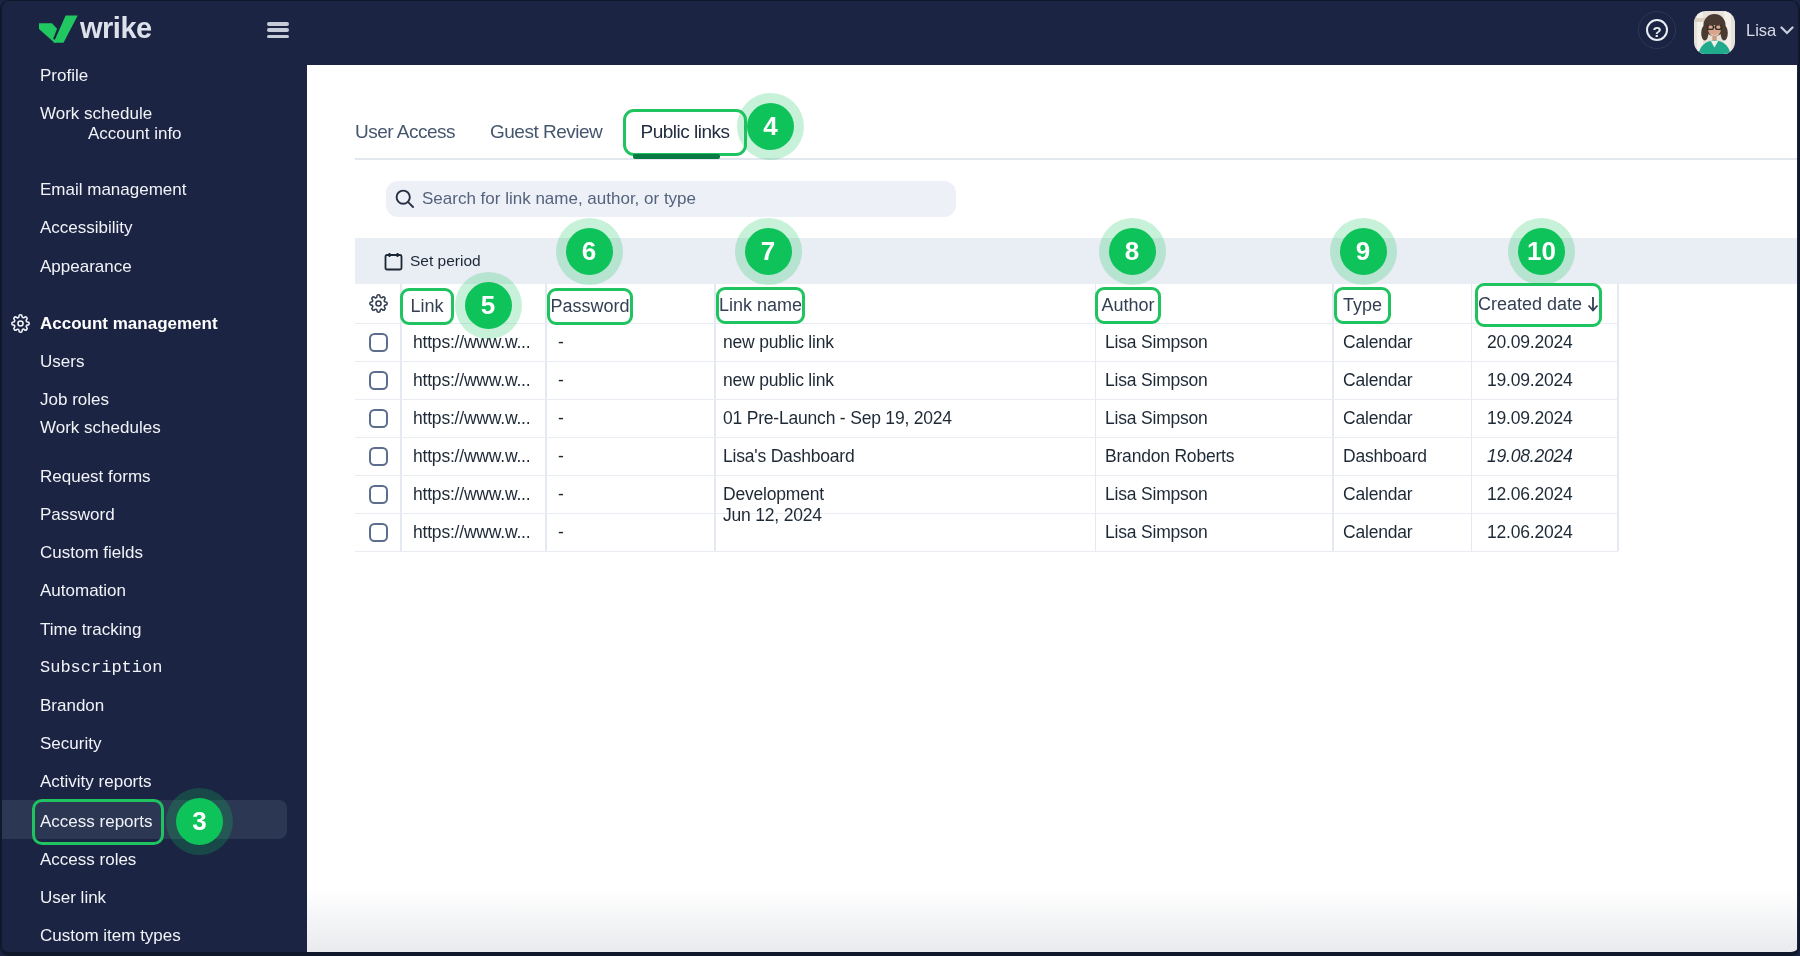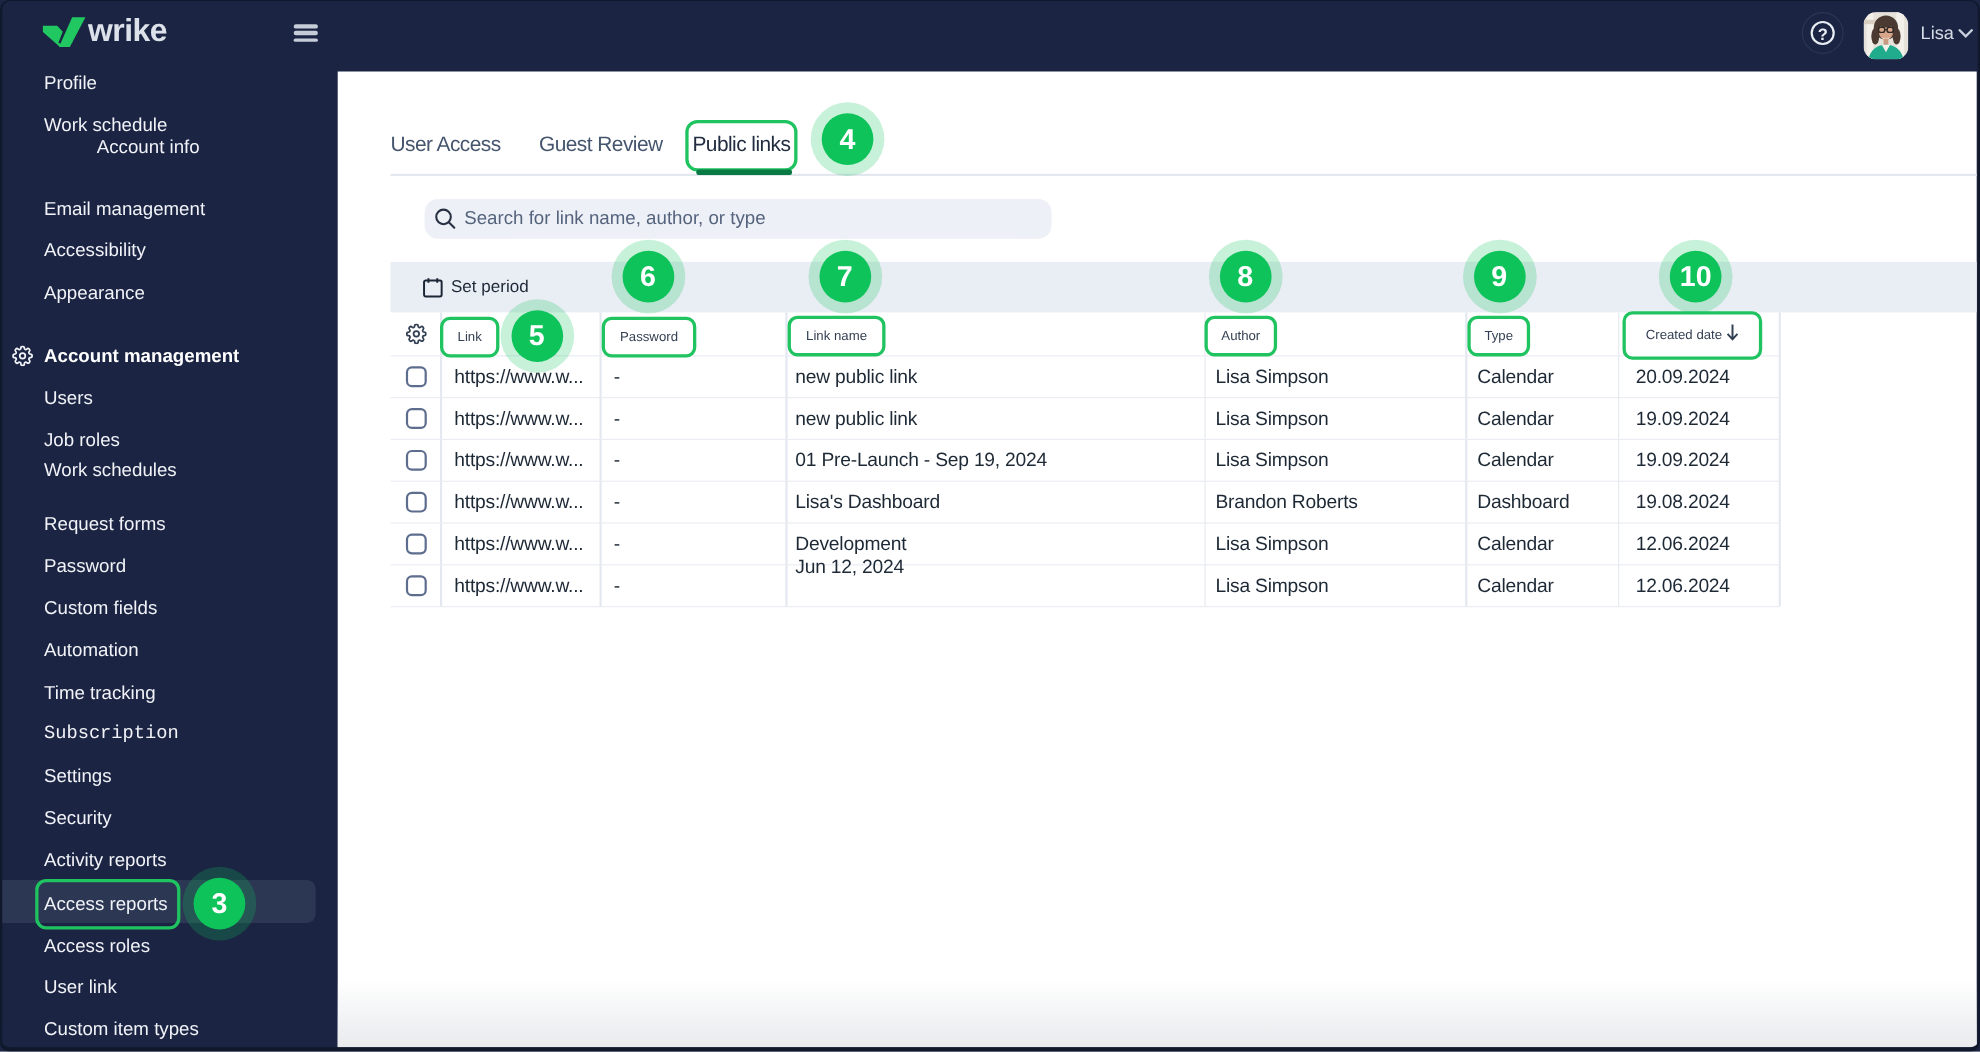--- a/index.html
+++ b/index.html
@@ -18,39 +18,39 @@
 .navhead { font-weight:bold; font-size:17px; color:#ffffff; }
 #selrow { position:absolute; left:0; top:800px; width:287px; height:39px; background:#2b3753; border-radius:0 8px 8px 0; z-index:1; }
 #selbox { position:absolute; left:32px; top:799px; width:132px; height:46px; border:3.5px solid #1fc35f; border-radius:10px; z-index:4; }
 
 
 .halo { position:absolute; width:67px; height:67px; border-radius:50%; background:rgba(16,196,94,0.23); z-index:6; }
 .badge { position:absolute; width:47px; height:47px; border-radius:50%; background:#0fc35b; color:#fff; font-size:26px; font-weight:bold; text-align:center; line-height:47px; z-index:7; }
 
 
 .tab { position:absolute; top:121px; font-size:19px; letter-spacing:-0.5px; color:#45566e; z-index:2; }
-#tabactivebox { position:absolute; left:623px; top:109px; width:102px; height:47px; border:3.5px solid #1fc35f; border-radius:11px; background:#fff; z-index:2; }
+#tabactivebox { position:absolute; left:623px; top:109px; width:124px; height:47px; border:3.5px solid #1fc35f; border-radius:11px; background:#fff; z-index:2; }
 #tabactivebox span { position:absolute; left:0; right:0; top:0; bottom:0; text-align:center; line-height:40px; font-size:19px; letter-spacing:-0.5px; color:#222d40; white-space:nowrap; }
 #tabunderline { position:absolute; left:633px; top:154px; width:87px; height:4.5px; background:#0a7a44; border-radius:2px; z-index:3; }
 #tabline { position:absolute; left:355px; right:3px; top:158px; height:1.5px; background:#e3e7ee; z-index:1; }
 
 
 #search { position:absolute; left:386px; top:181px; width:570px; height:36px; background:#edf0f6; border-radius:12px; z-index:1; }
 #search .ph { position:absolute; left:36px; top:0; line-height:36px; font-size:17px; color:#55637d; }
 #search svg { position:absolute; left:9px; top:8px; }
 
 
 #period { position:absolute; left:355px; right:3px; top:238px; height:46px; background:#e9edf4; z-index:1; }
 #period .txt { position:absolute; left:55px; top:0; line-height:46px; font-size:15.5px; color:#1c2736; }
 #period svg { position:absolute; left:29px; top:14px; }
 
 
 .vline { position:absolute; width:1.5px; background:#e4e8f0; top:284px; height:267px; z-index:1; }
 .hline { position:absolute; left:355px; width:1263px; height:1.5px; background:#e9ecf2; z-index:1; }
-.hbox { position:absolute; border:3.5px solid #1fc35f; border-radius:9px; background:#fff; z-index:5; text-align:center; color:#333f52; font-size:12px; white-space:nowrap; }
+.hbox { position:absolute; border:3.5px solid #1fc35f; border-radius:9px; background:#fff; z-index:5; text-align:center; color:#333f52; font-size:18px; white-space:nowrap; }
 .cell { position:absolute; height:38px; line-height:38px; font-size:17.5px; letter-spacing:-0.2px; color:#1e2936; white-space:nowrap; z-index:2; }
 .cbx { position:absolute; left:369px; width:19px; height:19px; border:2px solid #5c6d8e; border-radius:5.5px; background:#fff; z-index:2; }
 
 #botgrad { position:absolute; left:307px; right:3px; bottom:4px; height:62px; background:linear-gradient(to bottom, rgba(232,234,237,0), #e8eaed); z-index:9; }
 </style>
 </head>
 <body>
 
 <div class="abs" style="left:0px; top:0px; z-index:3;">
   <svg width="170" height="50" viewBox="0 0 170 50">
@@ -107,21 +107,21 @@
 <div class="nav navhead" style="top:304.5px;text-align:center;">Account management</div>
 <div class="nav" style="top:343px;">Users</div>
 <div class="nav" style="top:381px;">Job roles</div>
 <div class="nav" style="top:409px;">Work schedules</div>
 <div class="nav" style="top:457.5px;">Request forms</div>
 <div class="nav" style="top:495.5px;">Password</div>
 <div class="nav" style="top:534px;">Custom fields</div>
 <div class="nav" style="top:572px;">Automation</div>
 <div class="nav" style="top:610.5px;">Time tracking</div>
 <div class="nav" style="top:648.5px;font-family:Liberation Mono, monospace;">Subscription</div>
-<div class="nav" style="top:686.5px;">Settings</div>
+<div class="nav" style="top:686.5px;">Brandon</div>
 <div class="nav" style="top:724.5px;">Security</div>
 <div class="nav" style="top:763px;">Activity reports</div>
 <div id="selrow"></div>
 <div class="nav" style="top:803px;">Access reports</div>
 <div id="selbox"></div>
 <div class="halo" style="left:166px; top:788px;"></div>
 <div class="badge" style="left:176px; top:798px;">3</div>
 <div class="nav" style="top:840.5px;">Access roles</div>
 <div class="nav" style="top:878.5px;">User link</div>
 <div class="nav" style="top:916.5px;">Custom item types</div>
@@ -219,21 +219,21 @@
 <div class="cell" style="left:1105px; top:398.5px;">Lisa Simpson</div>
 <div class="cell" style="left:1343px; top:398.5px;">Calendar</div>
 <div class="cell" style="left:1487px; top:398.5px;">19.09.2024</div>
 
 <div class="cbx" style="top:446.5px;"></div>
 <div class="cell" style="left:413px; top:436.5px;">https://www.w...</div>
 <div class="cell" style="left:558px; top:436.5px;">-</div>
 <div class="cell" style="left:723px; top:436.5px;">Lisa's Dashboard</div>
 <div class="cell" style="left:1105px; top:436.5px;">Brandon Roberts</div>
 <div class="cell" style="left:1343px; top:436.5px;">Dashboard</div>
-<div class="cell" style="left:1487px; top:436.5px;">19.08.2024</div>
+<div class="cell" style="left:1487px; top:436.5px;font-style:italic;">19.08.2024</div>
 
 <div class="cbx" style="top:484.5px;"></div>
 <div class="cell" style="left:413px; top:474.5px;">https://www.w...</div>
 <div class="cell" style="left:558px; top:474.5px;">-</div>
 <div class="cell" style="left:723px; top:474.5px;">Development</div>
 <div class="cell" style="left:1105px; top:474.5px;">Lisa Simpson</div>
 <div class="cell" style="left:1343px; top:474.5px;">Calendar</div>
 <div class="cell" style="left:1487px; top:474.5px;">12.06.2024</div>
 
 <div class="cbx" style="top:522.5px;"></div>

